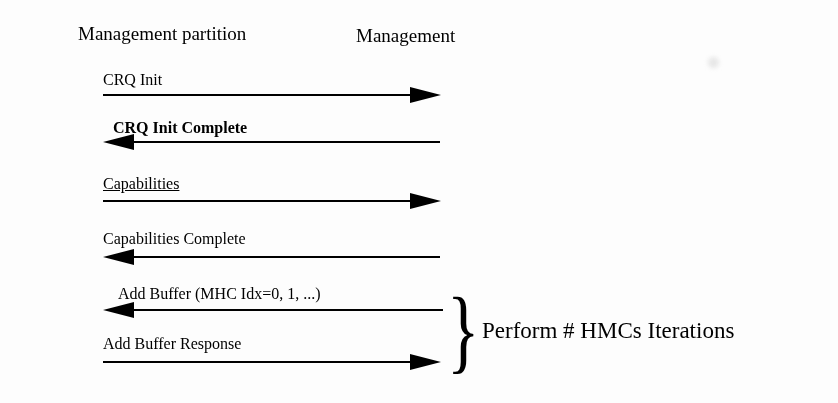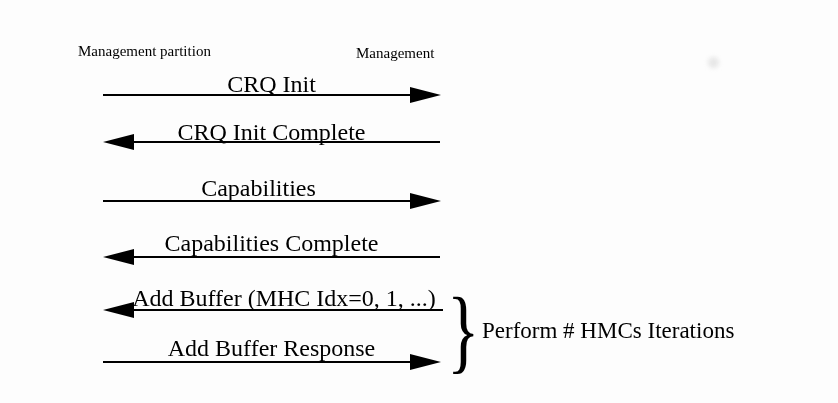--- a/index.html
+++ b/index.html
@@ -10,27 +10,25 @@
     width: 838px;
     height: 403px;
     position: relative;
     background: #fdfdfd;
     font-family: "Liberation Serif", serif;
     color: #000;
     overflow: hidden;
   }
   .abs { position: absolute; }
   .hdr {
-    font-size: 15px;
+    font-size: 19px;
     white-space: nowrap;
-    margin-top: 20px;
   }
   .msg-label {
-    font-size: 24px;
-    text-align: center;
+    font-size: 16px;
     white-space: nowrap;
   }
   .msg-line {
     height: 2px;
     background: #000;
   }
   .head-right {
     width: 0; height: 0;
     border-top: 8px solid transparent;
     border-bottom: 8px solid transparent;
@@ -62,25 +60,25 @@
 </head>
 <body>
 
 <div class="abs hdr" style="left:78px; top:23px;">Management partition</div>
 <div class="abs hdr" style="left:356px; top:25px;">Management</div>
 
 <div class="abs msg-label" style="left:103px; top:71px; width:337px;">CRQ Init</div>
 <div class="abs msg-line" style="left:103px; top:94px; width:310px;"></div>
 <div class="abs head-right" style="left:410px; top:87px;"></div>
 
-<div class="abs msg-label" style="left:103px; top:119px; width:337px;">CRQ Init Complete</div>
+<div class="abs msg-label" style="left:113px; top:119px; width:337px;font-weight:bold;">CRQ Init Complete</div>
 <div class="abs head-left" style="left:103px; top:134px;"></div>
 <div class="abs msg-line" style="left:131px; top:141px; width:309px;"></div>
 
-<div class="abs msg-label" style="left:90px; top:175px; width:337px;">Capabilities</div>
+<div class="abs msg-label" style="left:103px; top:175px; width:337px;text-decoration:underline;">Capabilities</div>
 <div class="abs msg-line" style="left:103px; top:200px; width:310px;"></div>
 <div class="abs head-right" style="left:410px; top:193px;"></div>
 
 <div class="abs msg-label" style="left:103px; top:230px; width:337px;">Capabilities Complete</div>
 <div class="abs head-left" style="left:103px; top:249px;"></div>
 <div class="abs msg-line" style="left:131px; top:256px; width:309px;"></div>
 
 <div class="abs msg-label" style="left:118px; top:285px; width:332px;font-family:Liberation Serif, serif;">Add Buffer (MHC Idx=0, 1, ...)</div>
 <div class="abs head-left" style="left:103px; top:302px;"></div>
 <div class="abs msg-line" style="left:131px; top:309px; width:312px;"></div>

